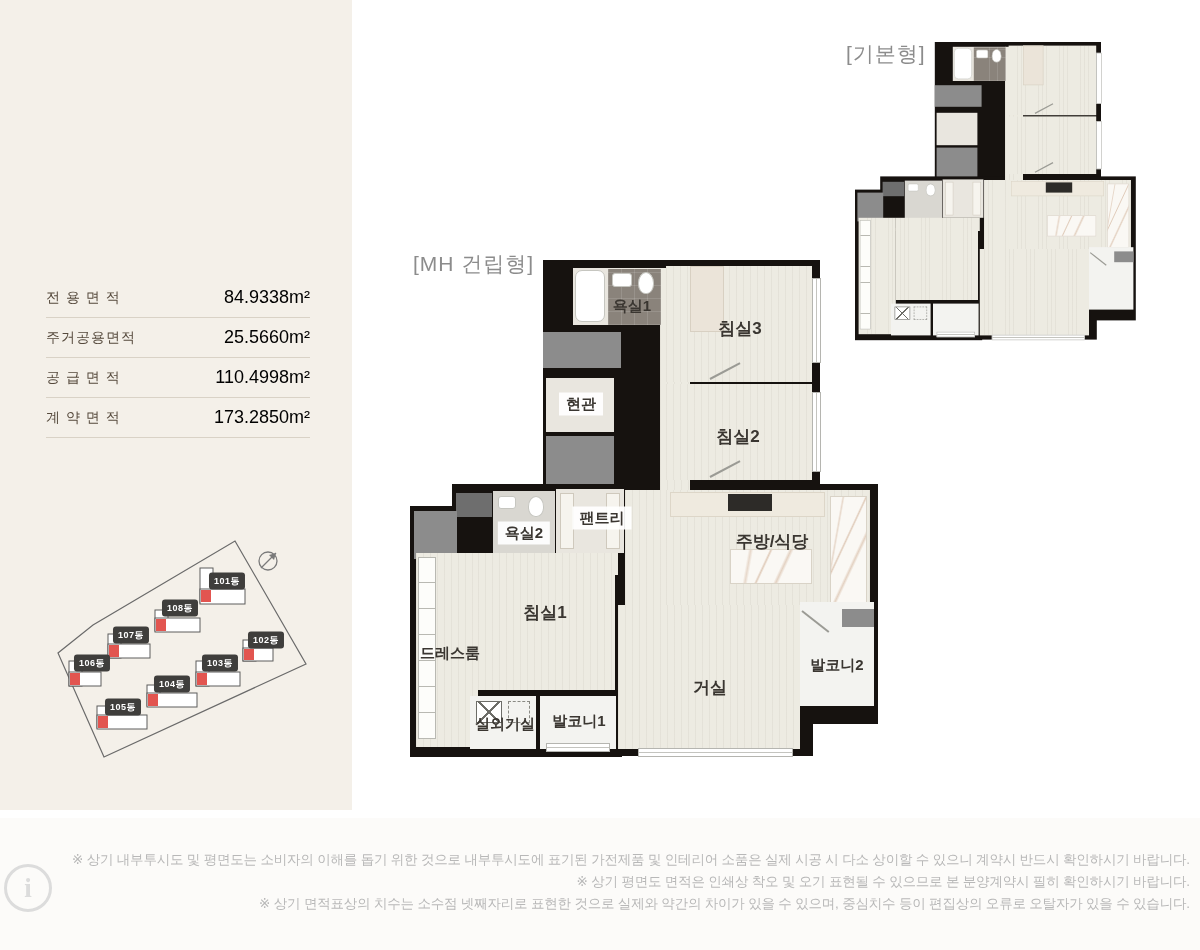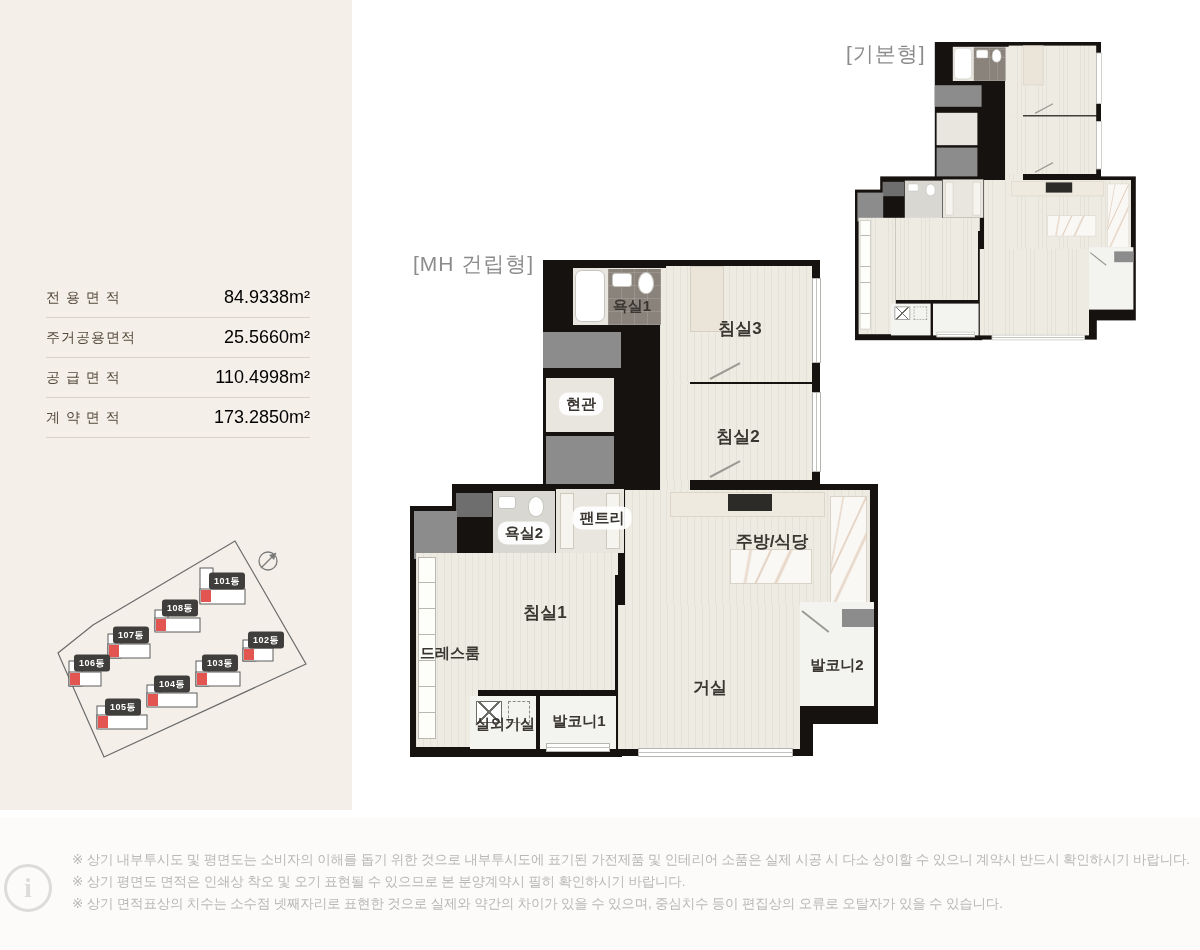--- a/index.html
+++ b/index.html
@@ -49,27 +49,27 @@
   .win.v { background-image:linear-gradient(90deg, transparent 45%, #c4c4bf 45%, #c4c4bf 55%, transparent 55%); }
   .win.h { background-image:linear-gradient(0deg, transparent 45%, #c4c4bf 45%, #c4c4bf 55%, transparent 55%); }
   .closet { background:#fdfdfa; border:1px solid #b9b9b2; background-image:repeating-linear-gradient(0deg, transparent 0 25px, #b9b9b2 25px 26px); }
   .doorline { width:34px; height:2px; background:#9b9b95; transform-origin:0 50%; }
   .xbox { background:#fff; border:1px solid #6d6d68; background-image:linear-gradient(45deg, transparent 47%, #6d6d68 47%, #6d6d68 53%, transparent 53%), linear-gradient(-45deg, transparent 47%, #6d6d68 47%, #6d6d68 53%, transparent 53%); }
   .dashbox { background:transparent; border:1px dashed #8a8a84; }
   .shelf { background:#f6f4ee; border:1px solid #cfc9bd; }
 
   .rlabel { position:absolute; transform:translate(-50%,-50%); font-size:15px; font-weight:700; color:#3a3631; white-space:nowrap; letter-spacing:0; }
   .rlabel.big { font-size:17px; }
-  .rlabel.pill { background:rgba(255,255,255,.92); padding:2px 7px; border-radius:9px; }
+  .rlabel.pill { background:rgba(255,255,255,.92); padding:2px 7px; border-radius:0; }
 
   
   .footer { position:absolute; left:0; top:818px; width:1200px; height:132px; background:#fcfbf9; }
   .info-icon { position:absolute; left:4px; top:46px; width:48px; height:48px; border:3px solid #dcdcdc; border-radius:50%; color:#dcdcdc; display:flex; align-items:center; justify-content:center; font-size:27px; font-weight:700; font-family:"Liberation Serif",serif; }
   .notes { position:absolute; left:72px; top:31px; }
-  .notes div { font-size:13.5px; color:#b8b8b8; line-height:22px; letter-spacing:-0.2px; }
+  .notes div { font-size:13.5px; color:#b8b8b8; line-height:22px; letter-spacing:-0.2px;text-align:right; }
 </style>
 </head>
 <body>
 
 <div class="page">
 
   <div class="panel">
 
     <div class="area-table">
       <div class="arow">

